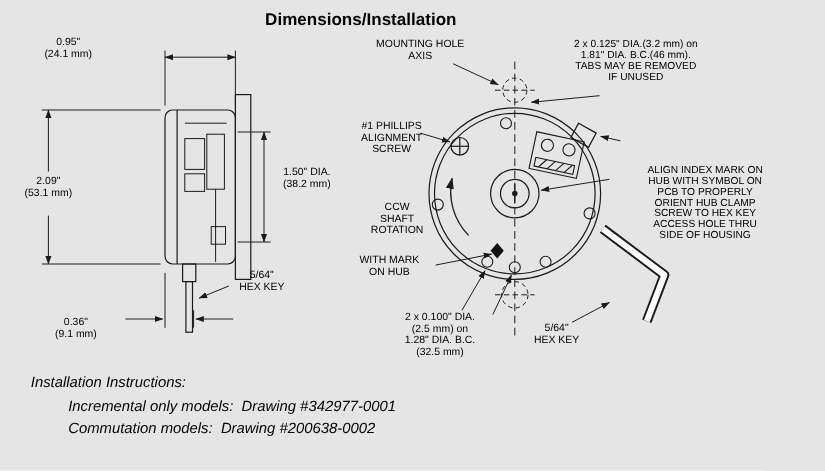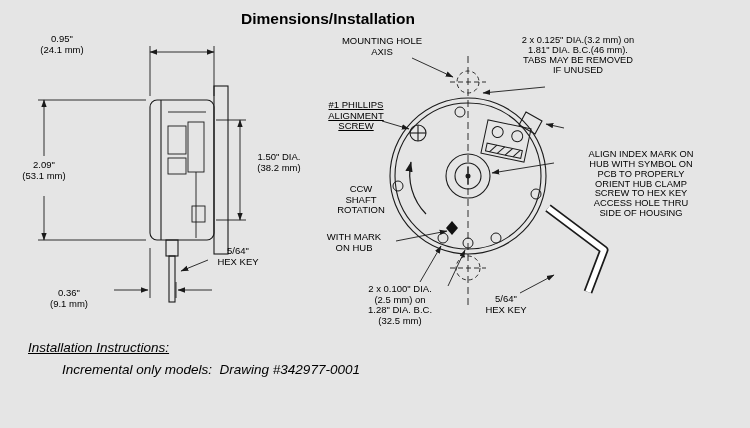--- a/index.html
+++ b/index.html
@@ -5,21 +5,21 @@
   html,body{margin:0;padding:0;background:#fff;}
   .stage{position:relative;width:750px;height:428px;background:#e5e5e5;overflow:hidden;
          font-family:"Liberation Sans",sans-serif;color:#000;}
   .stage svg{position:absolute;left:0;top:0;}
   .lbl{position:absolute;font-size:9.5px;line-height:1.12;white-space:pre-line;color:#000;}
   .c{text-align:center}
   .tight{font-size:9.3px;line-height:1.06;}
   .title{position:absolute;left:0;top:10px;width:656px;text-align:center;
          font-size:15.5px;font-weight:bold;}
   .foot{position:absolute;font-style:italic;font-size:13.5px;white-space:pre;}
-  .foot.u{text-decoration:underline;}
+  .foot.u{}
 </style>
 </head>
 <body>
 
 <div class="stage">
 
   <svg width="750" height="428" viewBox="0 0 750 428">
     <defs>
       <marker id="ar" viewBox="0 0 10 10" refX="9" refY="5" markerWidth="9" markerHeight="9" orient="auto-start-reverse">
         <path d="M0,1.6 L9.5,5 L0,8.4 z" fill="#1a1a1a"></path>
@@ -150,21 +150,21 @@
 HEX KEY</div>
   <div class="lbl c" style="left:40px;top:288px;width:58px;">0.36"
 (9.1 mm)</div>
 
   <div class="lbl c" style="left:336px;top:36px;width:92px;">MOUNTING HOLE
 AXIS</div>
   <div class="lbl c tight" style="left:492px;top:36px;width:172px;">2 x 0.125" DIA.(3.2 mm) on
 1.81" DIA. B.C.(46 mm).
 TABS MAY BE REMOVED
 IF UNUSED</div>
-  <div class="lbl c" style="left:318px;top:100px;width:76px;text-decoration:underline;">#1 PHILLIPS
+  <div class="lbl c" style="left:318px;top:110px;width:76px;">#1 PHILLIPS
 ALIGNMENT
 SCREW</div>
   <div class="lbl c tight" style="left:556px;top:150px;width:170px;">ALIGN INDEX MARK ON
 HUB WITH SYMBOL ON
 PCB TO PROPERLY
 ORIENT HUB CLAMP
 SCREW TO HEX KEY
 ACCESS HOLE THRU
 SIDE OF HOUSING</div>
   <div class="lbl c" style="left:330px;top:184px;width:62px;">CCW
@@ -174,14 +174,15 @@
 ON HUB</div>
   <div class="lbl c" style="left:352px;top:284px;width:96px;">2 x 0.100" DIA.
 (2.5 mm) on
 1.28" DIA. B.C.
 (32.5 mm)</div>
   <div class="lbl c" style="left:478px;top:294px;width:56px;">5/64"
 HEX KEY</div>
 
   <div class="foot u" style="left:28px;top:340px;">Installation Instructions:</div>
   <div class="foot" style="left:62px;top:362px;">Incremental only models:  Drawing #342977-0001</div>
+  <div class="foot" style="left:62px;top:382px;">Commutation models:  Drawing #200638-0002</div>
 
 </div>
 
 </body></html>

